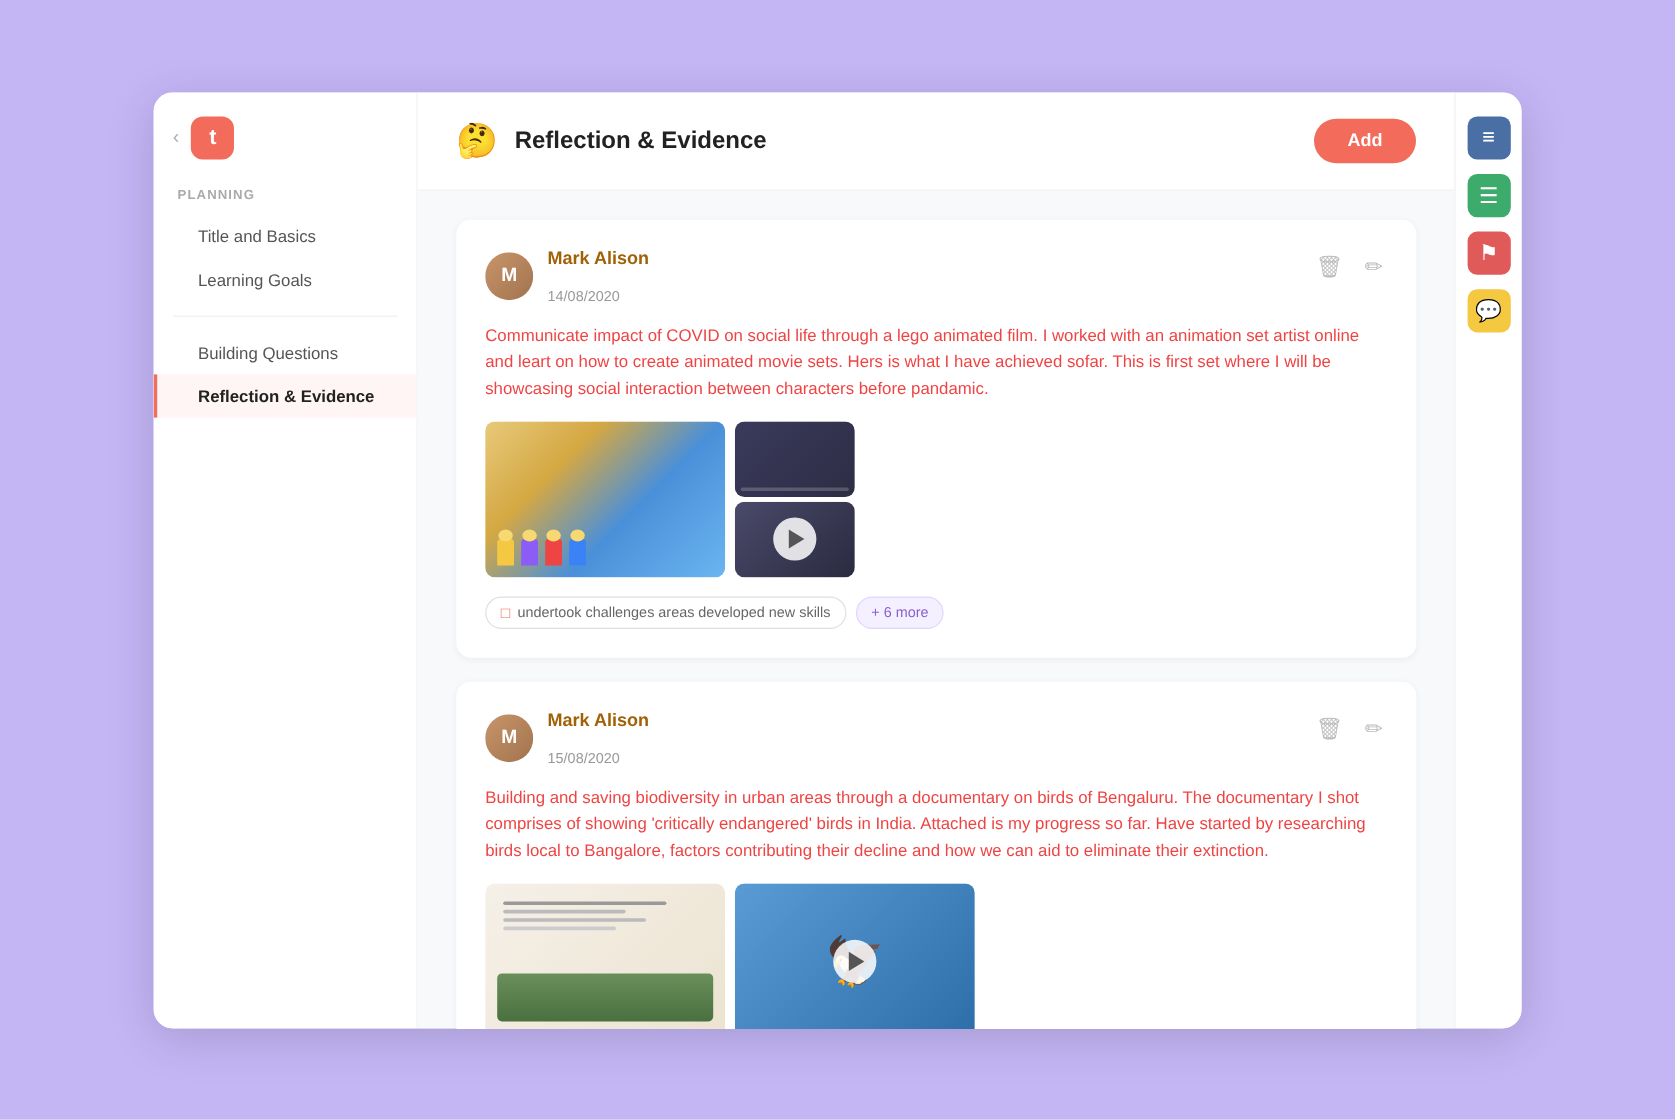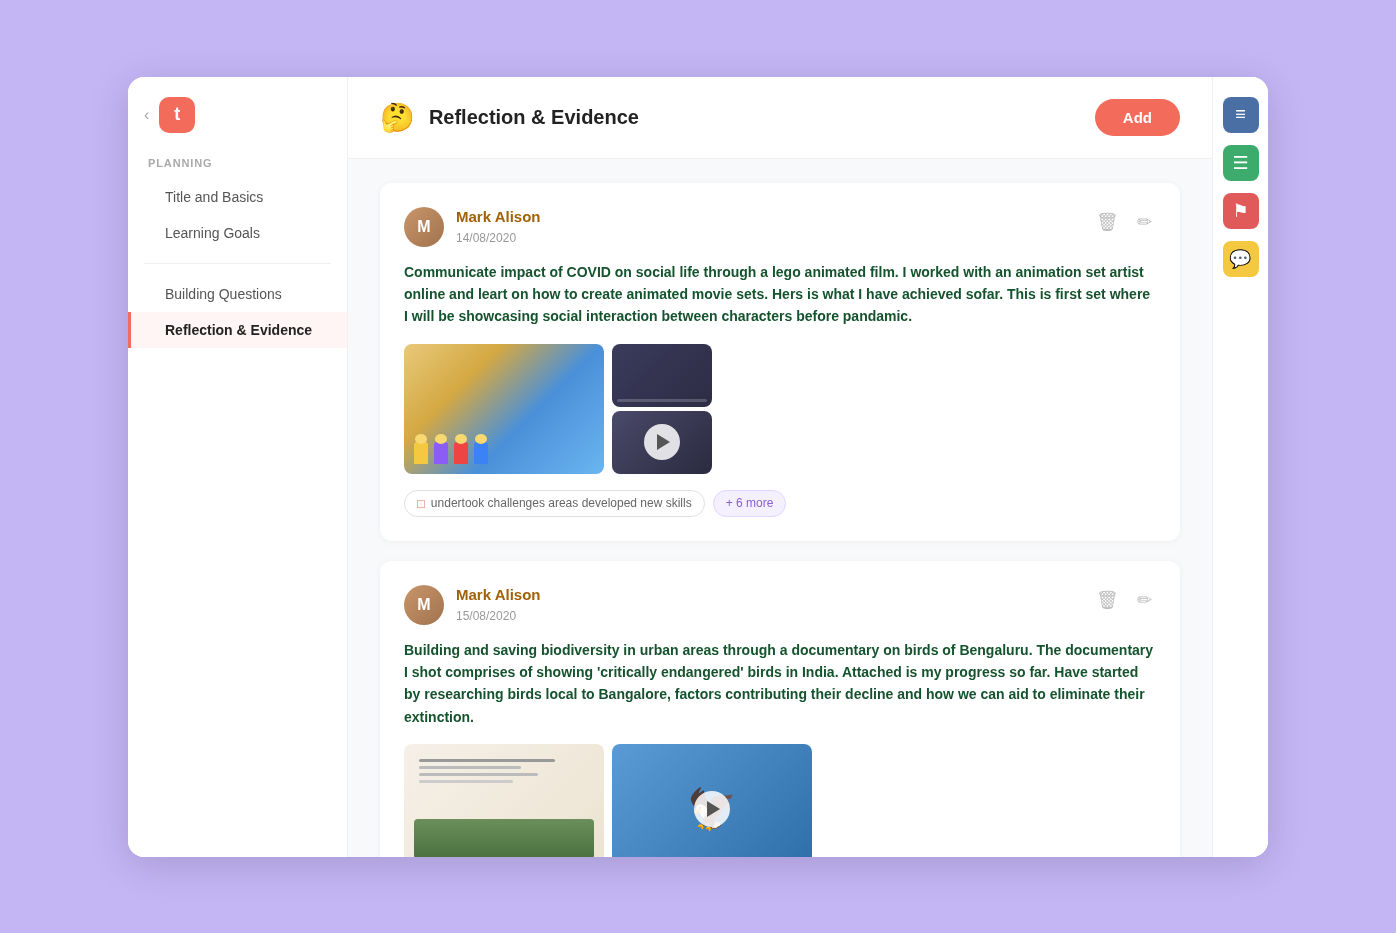--- a/index.html
+++ b/index.html
@@ -169,38 +169,37 @@
       font-weight: 600;
     }
     .user-name {
       font-size: 15px;
       font-weight: 700;
       color: #a16207;
     }
     .user-date {
       font-size: 12px;
       color: #999;
-      margin-top: 6px;
+      margin-top: 16px;
     }
     .card-actions {
       display: flex;
       gap: 10px;
     }
     .action-icon {
       color: #bbb;
       font-size: 18px;
       cursor: pointer;
       padding: 4px;
     }
     .card-text {
       font-size: 14px;
-      color: #14532d;
+      color: #ef4444;
       line-height: 1.6;
       margin-bottom: 16px;
-      font-weight: bold;
     }
     .media-grid {
       display: flex;
       gap: 8px;
       margin-bottom: 16px;
     }
     .media-thumb {
       border-radius: 8px;
       overflow: hidden;
       flex-shrink: 0;

